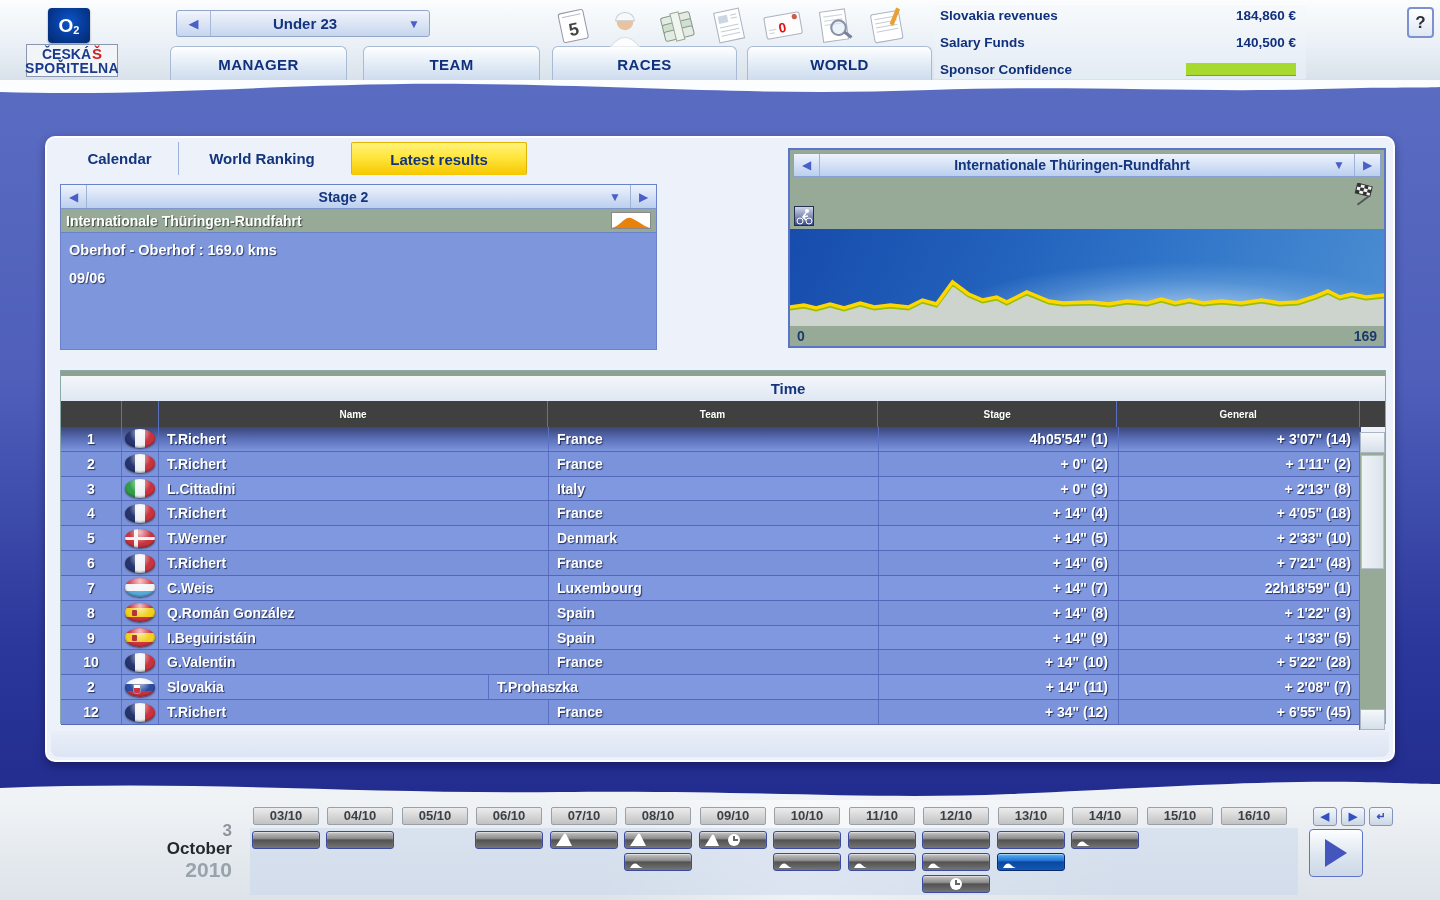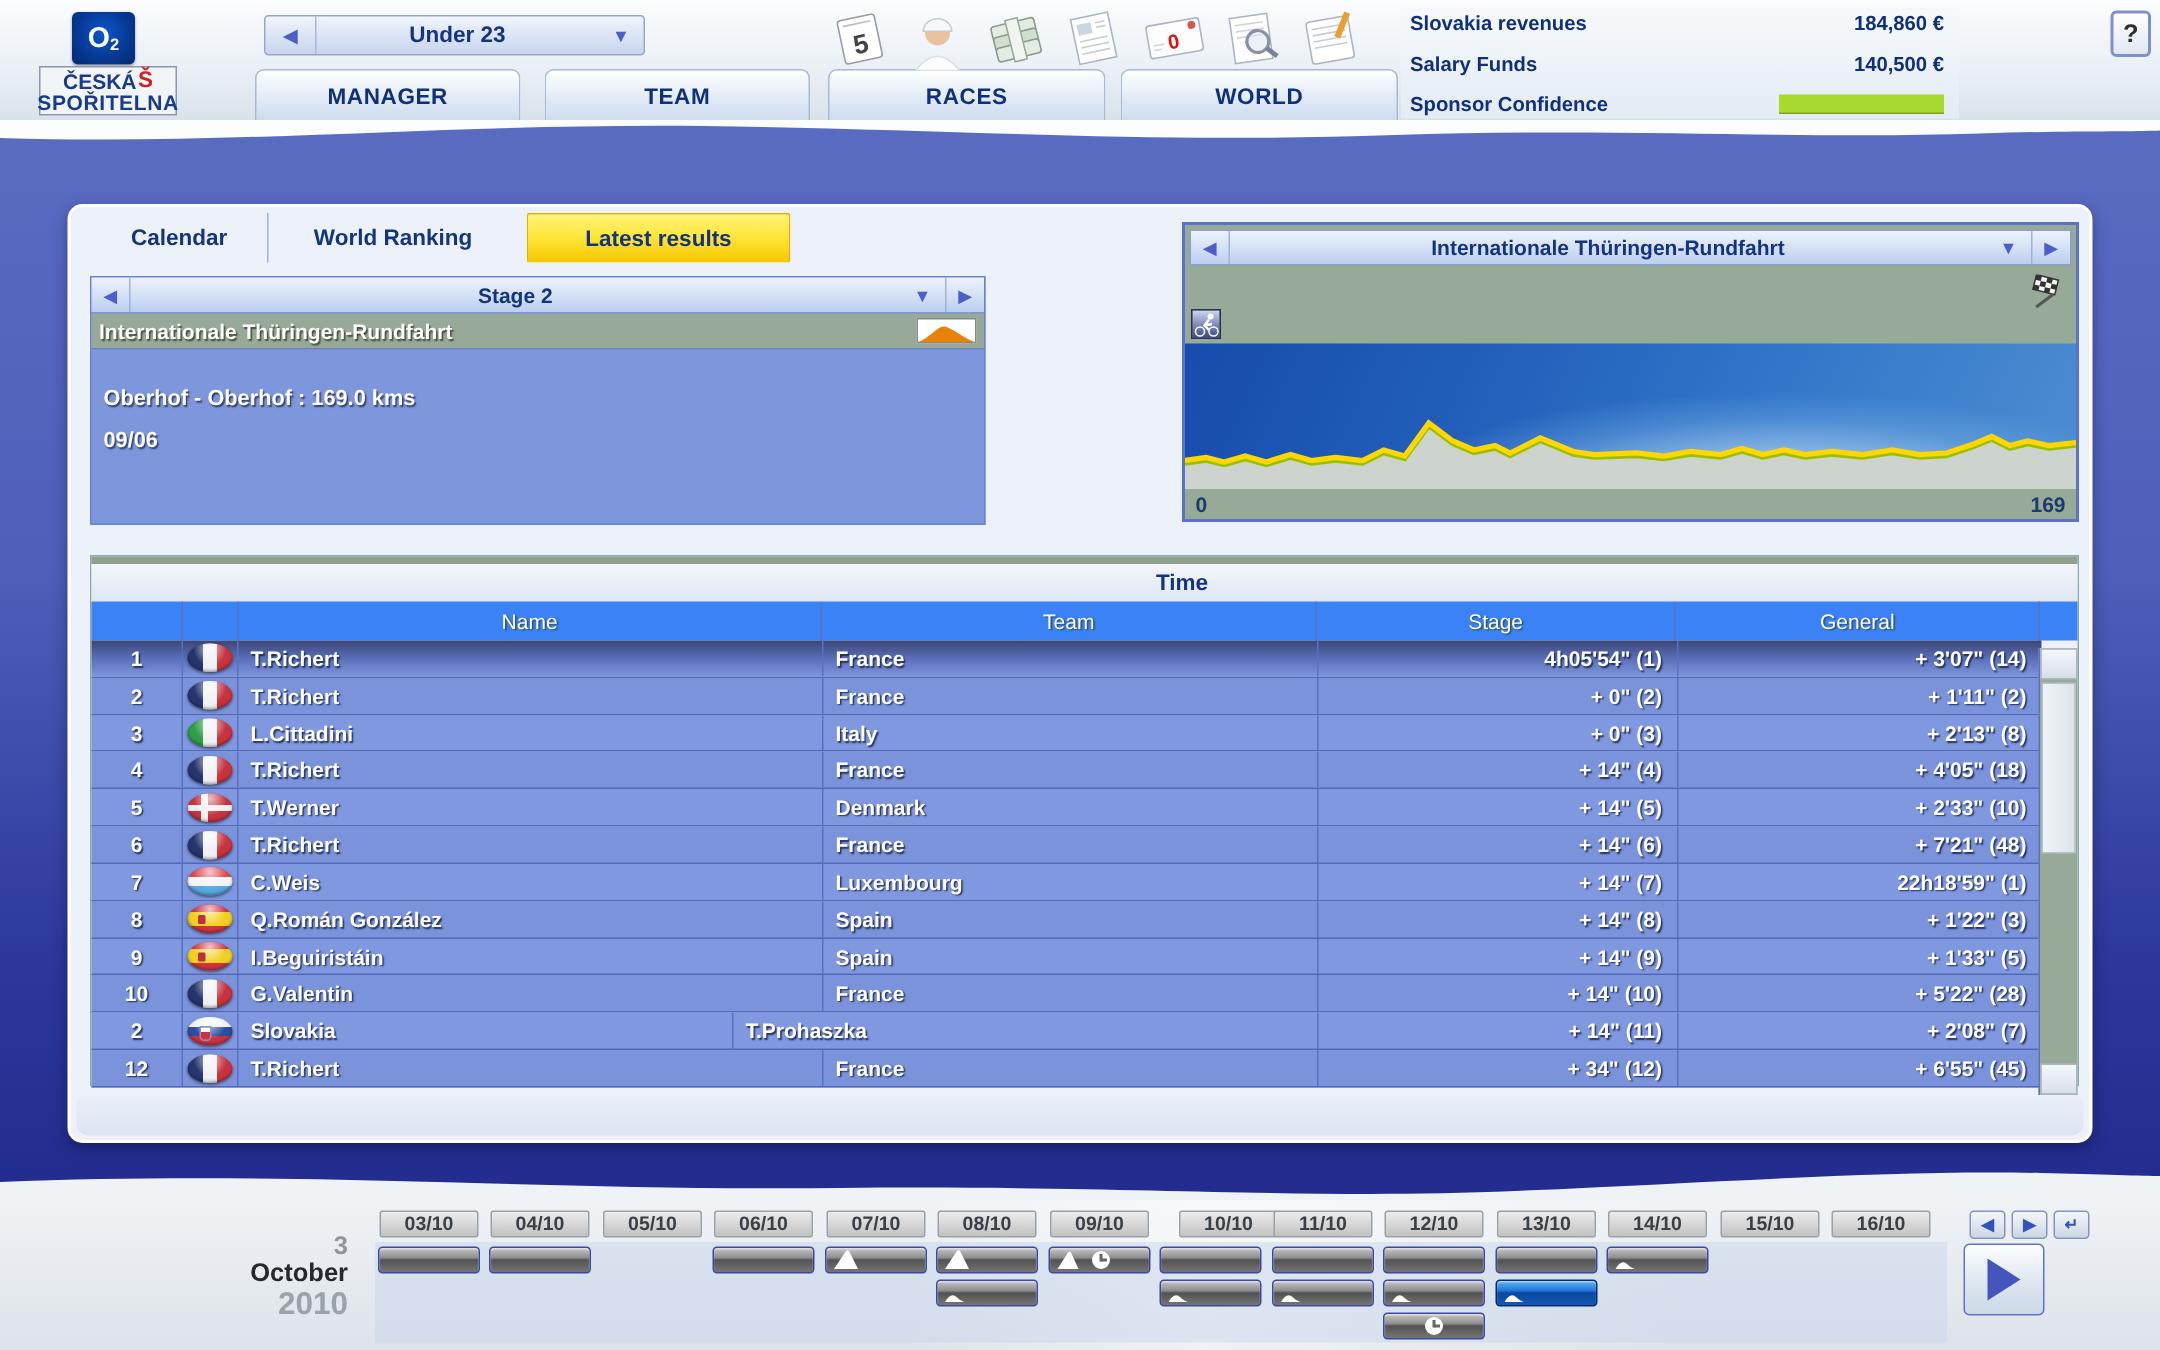--- a/index.html
+++ b/index.html
@@ -70,21 +70,21 @@
     font-size:12px;cursor:pointer}
 
   .stage-panel{position:absolute;left:13px;top:46px;width:597px;height:166px;
     border:1px solid #6a82cc;display:flex;flex-direction:column;background:#7e96dc}
   .race-row{height:24px;background:#97aa97;display:flex;align-items:center;
     color:#fff;font-weight:bold;font-size:14px;text-shadow:1px 1px 1px rgba(40,50,40,.8);
     padding:0 5px;border-bottom:1px solid #6a82cc;cursor:pointer}
   .race-row .spacer{flex:1}
   .mini-profile{width:40px;height:17px;background:#fff;border:1px solid #888;display:block}
   .stage-body{flex:1;color:#fff;font-weight:bold;font-size:14.5px;
-    text-shadow:1px 1px 1px rgba(30,40,80,.8);padding:21px 8px}
+    text-shadow:1px 1px 1px rgba(30,40,80,.8);padding:5px 8px}
   .stage-body .line{margin-top:4px}
   .stage-body .date-line{margin-top:12px}
 
   .profile-panel{position:absolute;left:741px;top:10px;width:598px;height:200px;
     border:2px solid #5a74c8;background:#97aa97;display:flex;flex-direction:column}
   .profile-panel .mini-header{margin:3px 3px 0 3px;border:1px solid #8aa0d0}
   .strip-top{height:52px;position:relative}
   .cyclist-box{position:absolute;left:4px;bottom:3px;width:20px;height:20px;
     background:linear-gradient(180deg,#cdd6ea,#3a4a8a);border:1px solid #26304e}
   .flag-box{position:absolute;right:8px;top:6px}
@@ -95,21 +95,21 @@
   .sky svg{position:absolute;left:0;bottom:0}
   .strip-bottom{height:20px;display:flex;justify-content:space-between;align-items:center;
     padding:0 7px;color:#1c3a6e;font-weight:bold;font-size:14px}
 
   
   .results{position:absolute;left:13px;top:232px;width:1326px;height:354px;border:1px solid #8aa}
   .time-band{height:30px;border-top:5px solid #8da18d;
     background:linear-gradient(180deg,#f3f6fb,#dfe7f2);
     display:flex;align-items:center;justify-content:center;padding-left:130px;
     color:#14357e;font-weight:bold;font-size:15px}
-  .thead{height:26px;display:flex;background:#3b82f6;color:#fff;font-weight:normal;font-size:14px;
+  .thead{height:26px;display:flex;background:#404040;color:#fff;font-weight:bold;font-size:10px;
     text-shadow:1px 1px 1px rgba(40,60,40,.8)}
   .hc{display:flex;align-items:center;justify-content:center;height:100%;border-left:1px solid #5a70c2}
   .hc:first-child{border-left:none}
   .w-rank{width:60px}.w-flag{width:37px}.w-name{width:390px}.w-team{width:330px}
   .w-stage{width:240px}.w-general{width:243px}.w-scroll{width:26px}
   .tbody{width:1300px;height:298px;display:flex;flex-direction:column}
   .row{flex:1;display:flex;background:#8098e0;border-bottom:1px solid #5468ba;
     color:#fff;font-weight:bold;font-size:14px;text-shadow:1px 1px 1px rgba(20,30,70,.85);cursor:pointer}
   .row:nth-child(even){background:#7b93da}
   .row.selected{background:linear-gradient(180deg,#3a4677 0%,#5d73bd 55%,#7e96de 100%)}
@@ -541,21 +541,21 @@
 <div class="tl-bg"></div>
 
 <div class="day-tabs">
   <span class="day-tab" style="left:0px">03/10</span>
   <span class="day-tab" style="left:74px">04/10</span>
   <span class="day-tab" style="left:149px">05/10</span>
   <span class="day-tab" style="left:223px">06/10</span>
   <span class="day-tab" style="left:298px">07/10</span>
   <span class="day-tab" style="left:372px">08/10</span>
   <span class="day-tab" style="left:447px">09/10</span>
-  <span class="day-tab" style="left:533px">10/10</span>
+  <span class="day-tab" style="left:521px">10/10</span>
   <span class="day-tab" style="left:596px">11/10</span>
   <span class="day-tab" style="left:670px">12/10</span>
   <span class="day-tab" style="left:745px">13/10</span>
   <span class="day-tab" style="left:819px">14/10</span>
   <span class="day-tab" style="left:894px">15/10</span>
   <span class="day-tab" style="left:968px">16/10</span>
 </div>
 
 <div class="bars">
 

